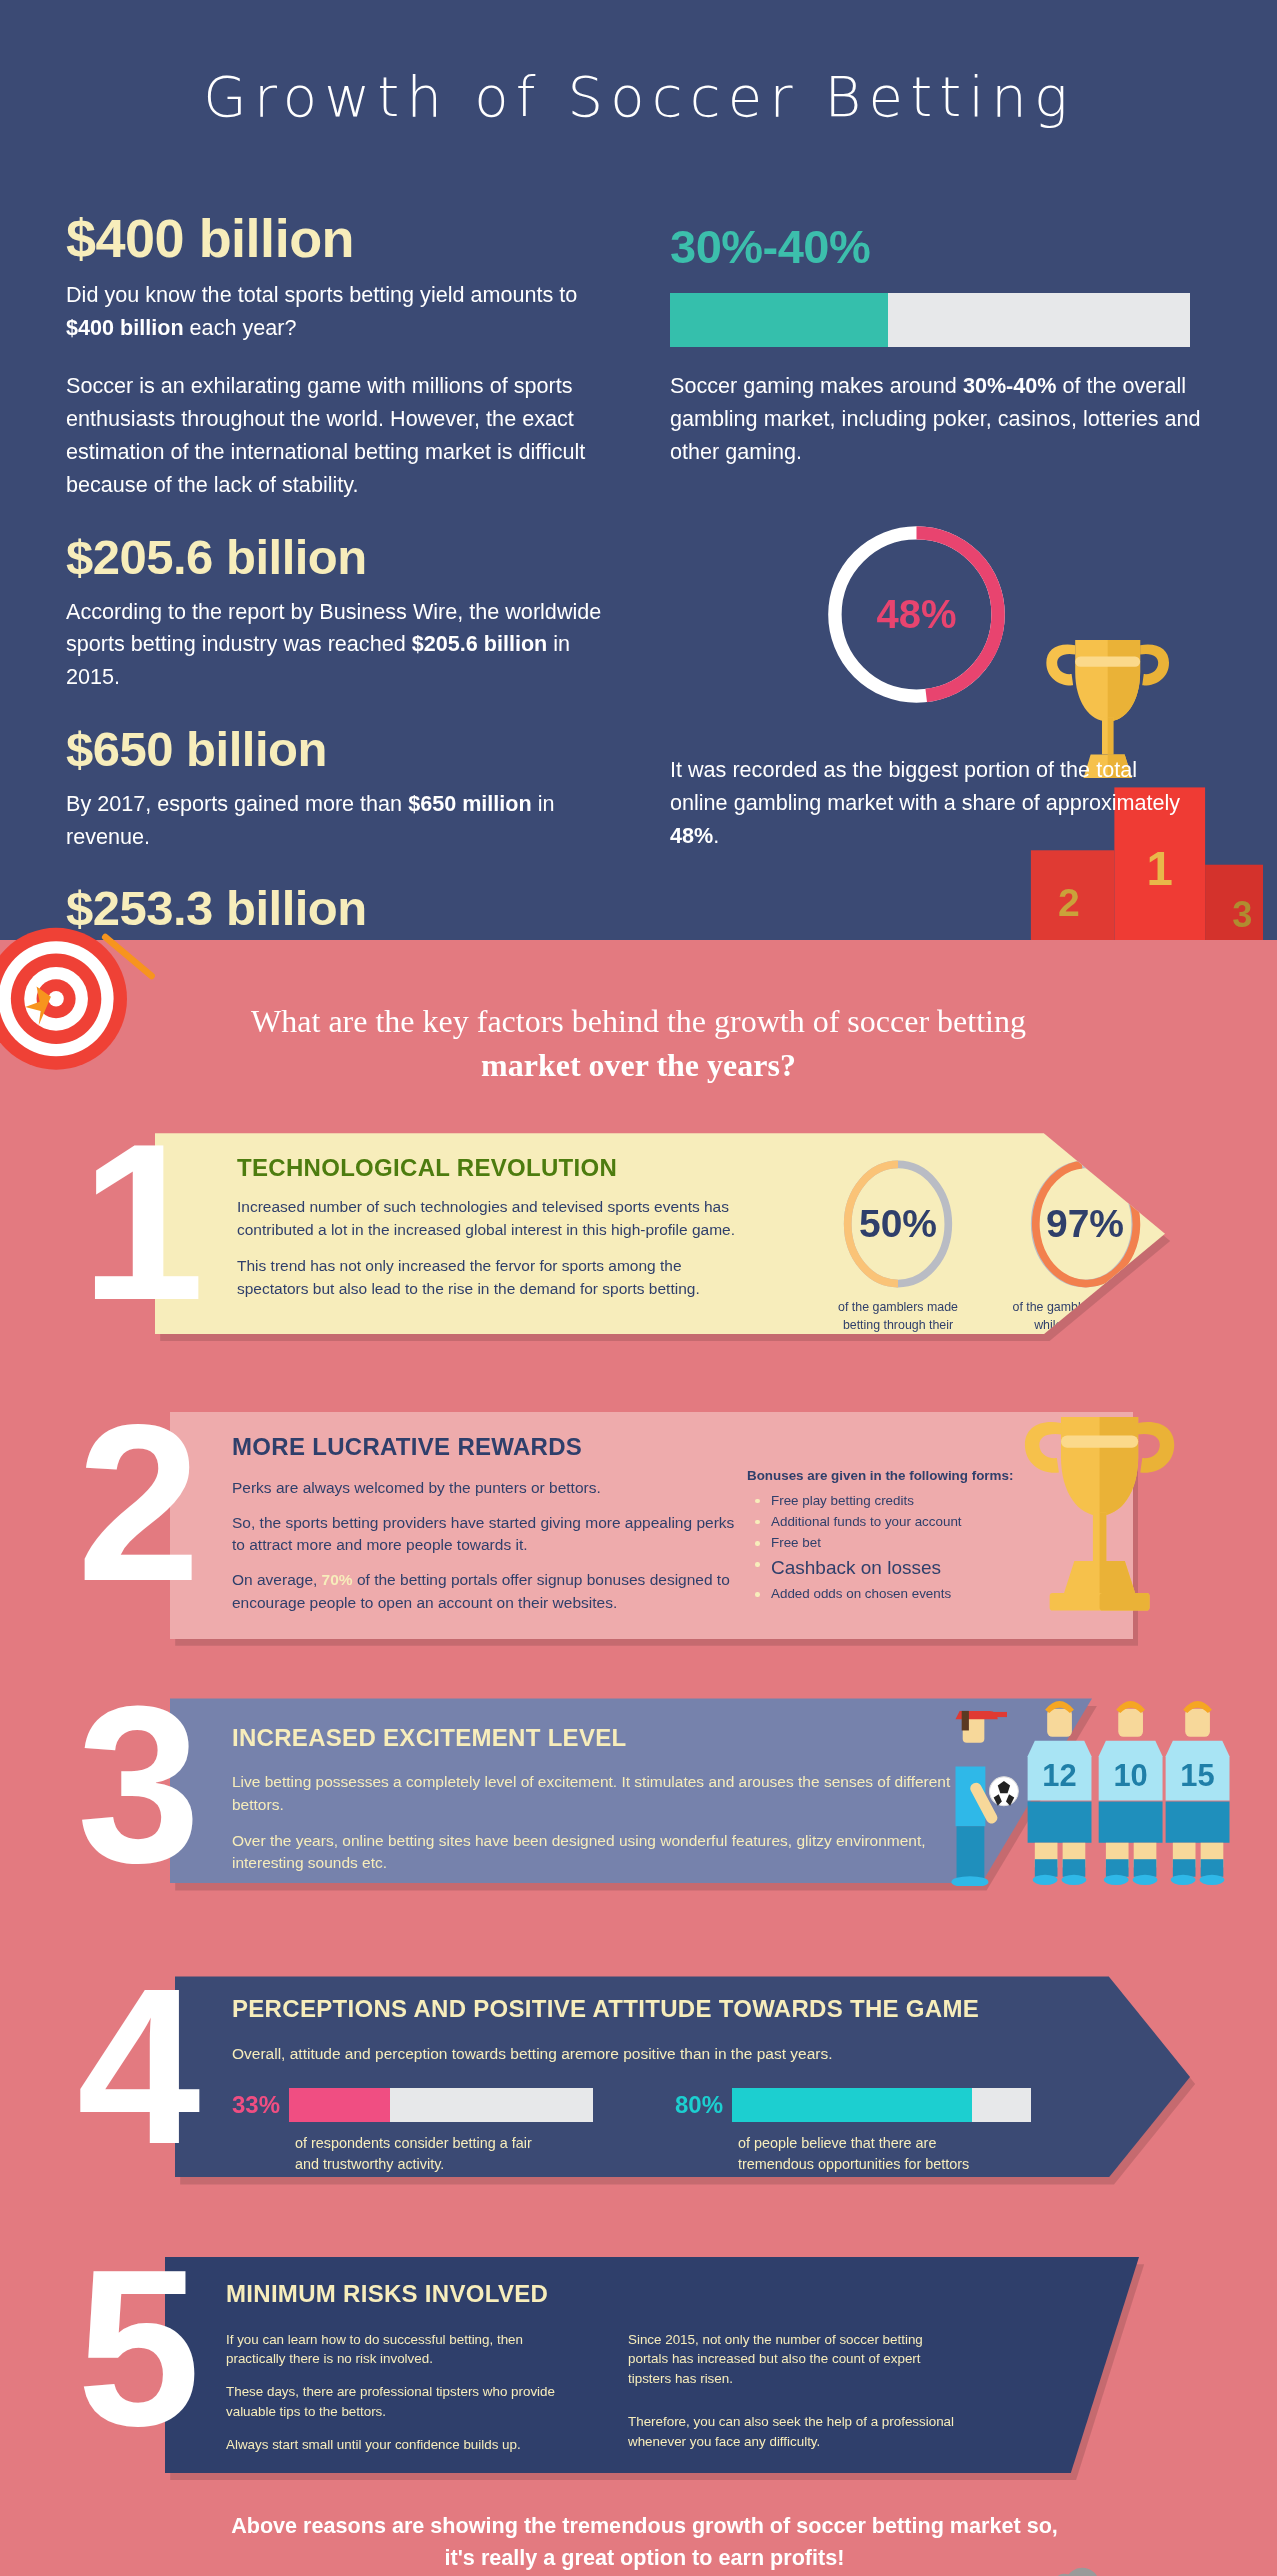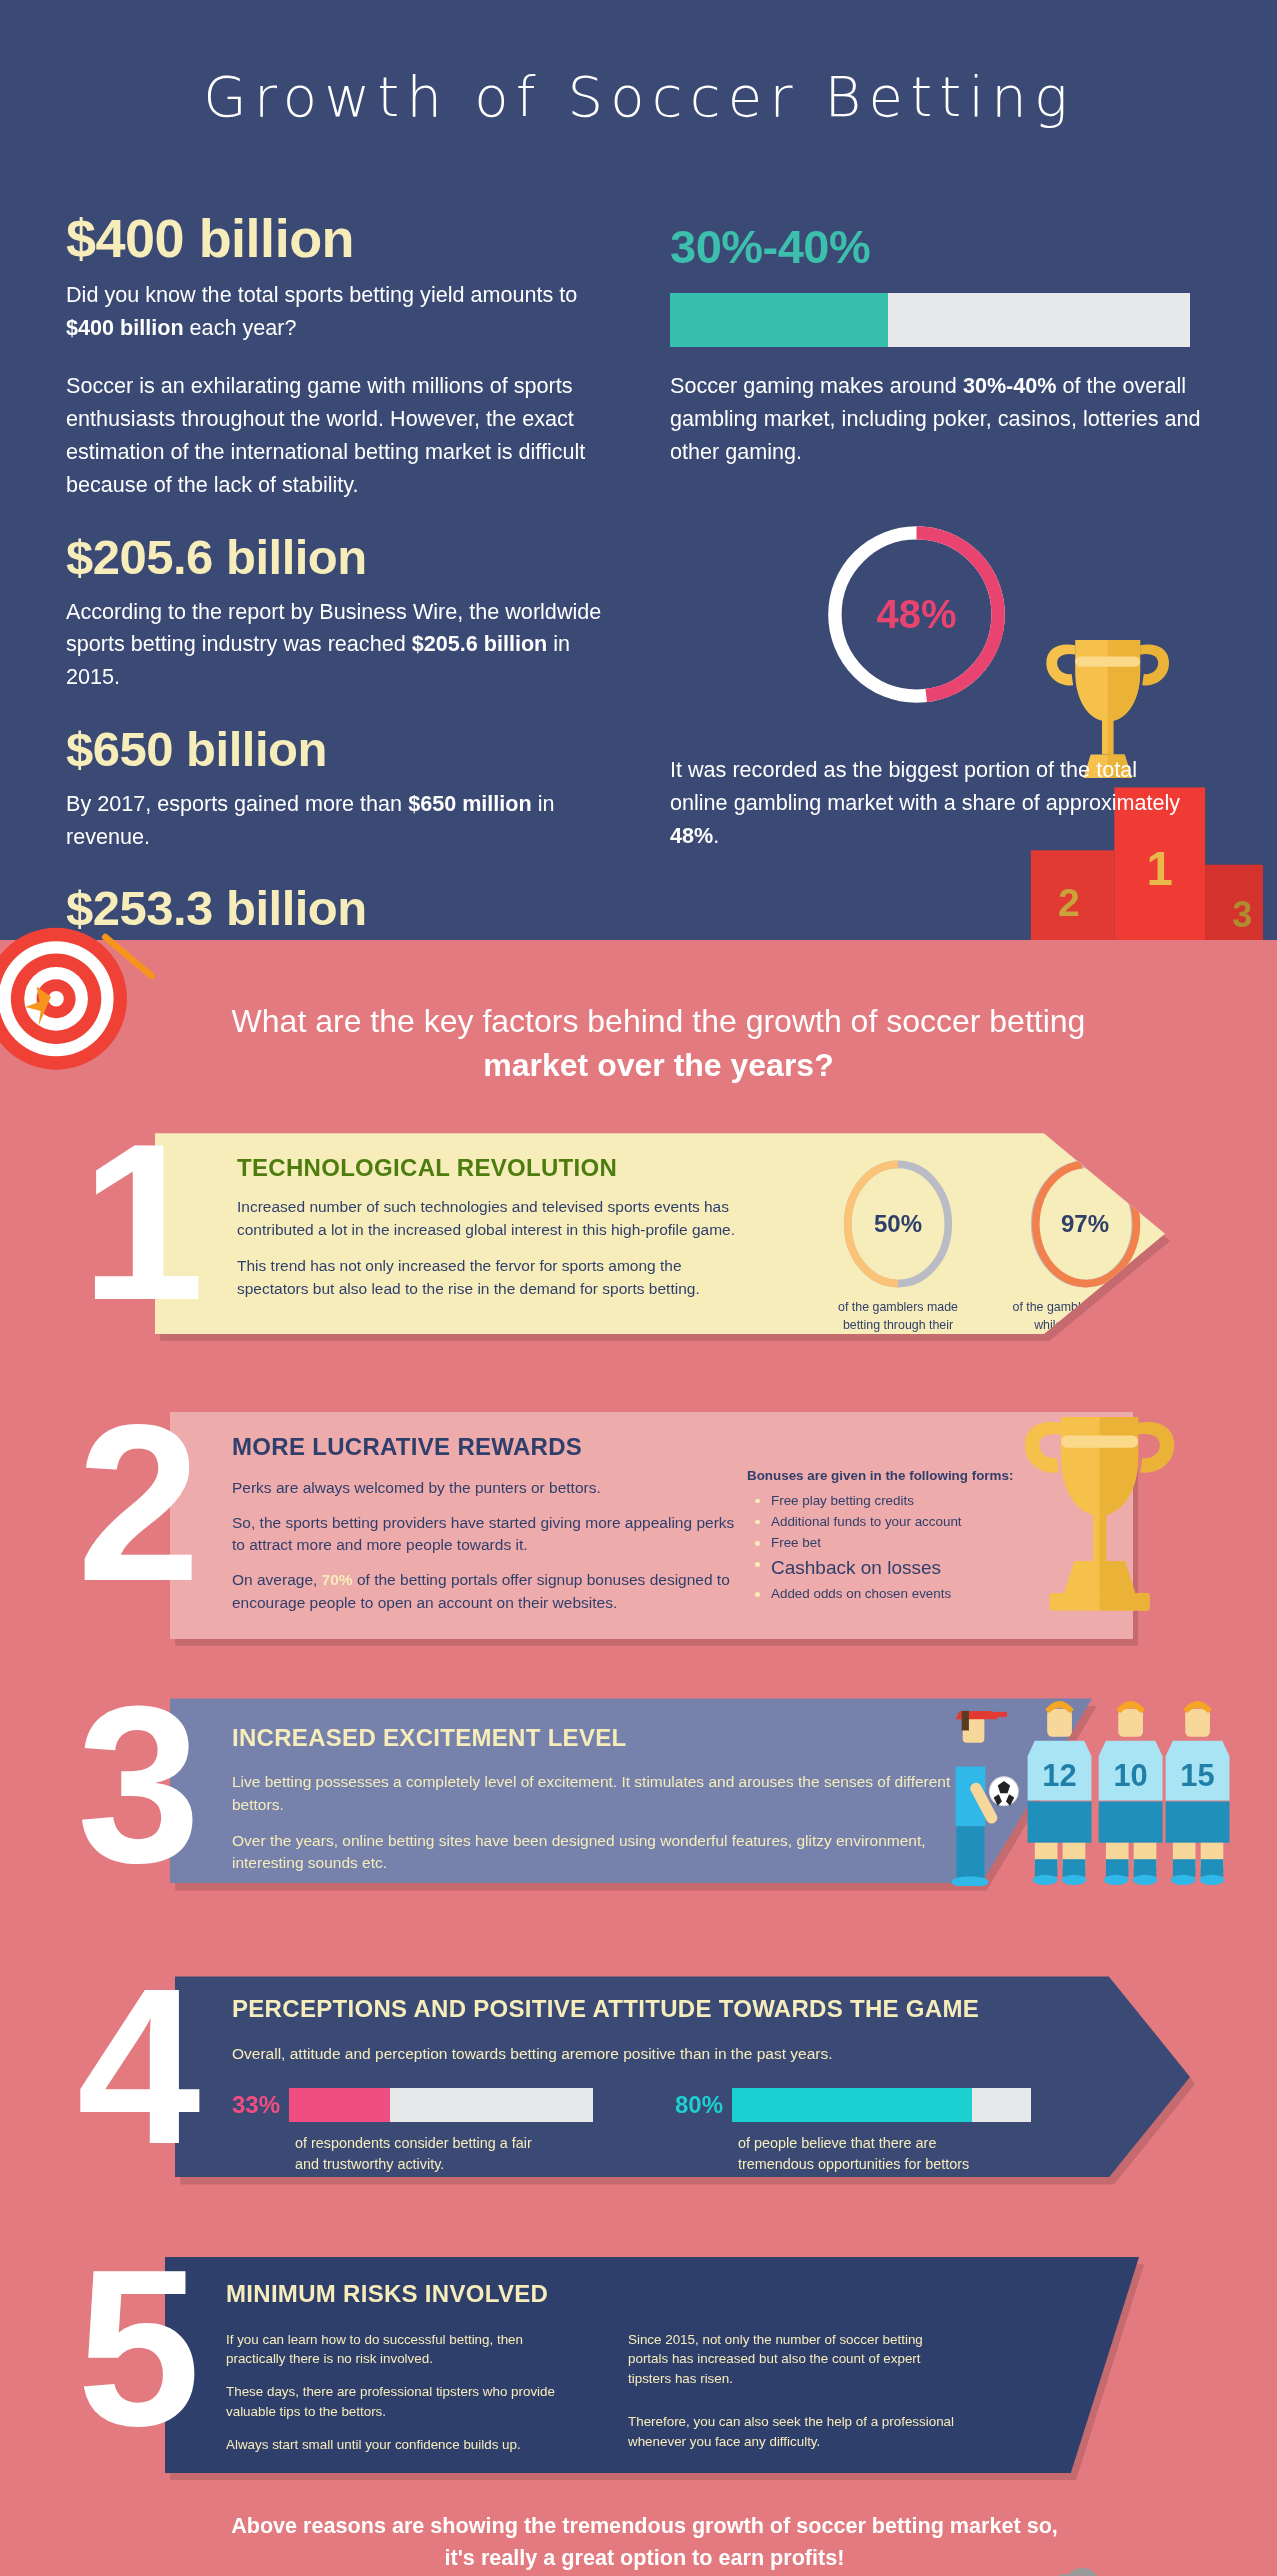--- a/index.html
+++ b/index.html
@@ -66,22 +66,23 @@
   .podium { position:absolute; left:974px; top:607px; width:289px; height:334px; }
 
   .hero-note { position:absolute; left:670px; top:742px; width:520px; }
 
   
   .pink {
     position:absolute; left:0; top:940px; width:1278px; height:2003px;
     background:#e37a80;
   }
   .pink-head {
-    position:absolute; left:120px; top:999px; width:1077px; text-align:center;
+    position:absolute; left:100px; top:999px; width:1077px; text-align:center;
     color:#ffffff;
+    font-family:Liberation Serif, serif;
   }
   .pink-head .l1 { font-size:32px; font-weight:300; line-height:1.38; }
   .pink-head .l2 { font-size:32px; font-weight:bold; line-height:1.38; }
 
   
   .dart { position:absolute; left:-20.6px; top:896px; width:185px; height:185px; }
 
   
   .factor { position:absolute; }
   .fnum {
@@ -98,21 +99,21 @@
     position:absolute; left:0; top:0; width:100%; height:100%;
   }
   .ptitle { font-size:24px; font-weight:bold; letter-spacing:0.3px; }
   .ptext  { font-size:15.5px; line-height:1.46; }
   .ptext.sm { font-size:13.4px; line-height:1.46; }
 
   
   .dsmall { position:relative; width:116px; height:134px; }
   .dsmall .lab {
     position:absolute; inset:0; display:flex; align-items:center; justify-content:center;
-    font-size:24px; font-weight:bold; color:#2f3f6b;
+    font-size:39px; font-weight:bold; color:#2f3f6b;
   }
   .dcap { text-align:center; font-size:12.4px; line-height:1.4; color:#2f3f6b; margin-top:8.2px; }
 
   
   .pbar-row { display:flex; align-items:center; gap:9.3px; }
   .pbar-pct { font-size:24px; font-weight:bold; }
   .pbar-track { height:34px; background:#e7e8ea; position:relative; overflow:hidden; }
   .pbar-fill { position:absolute; left:0; top:0; height:100%; }
   .pbar-cap { font-size:14.4px; line-height:1.45; color:#f7edbb; margin-top:11.3px; }
 

